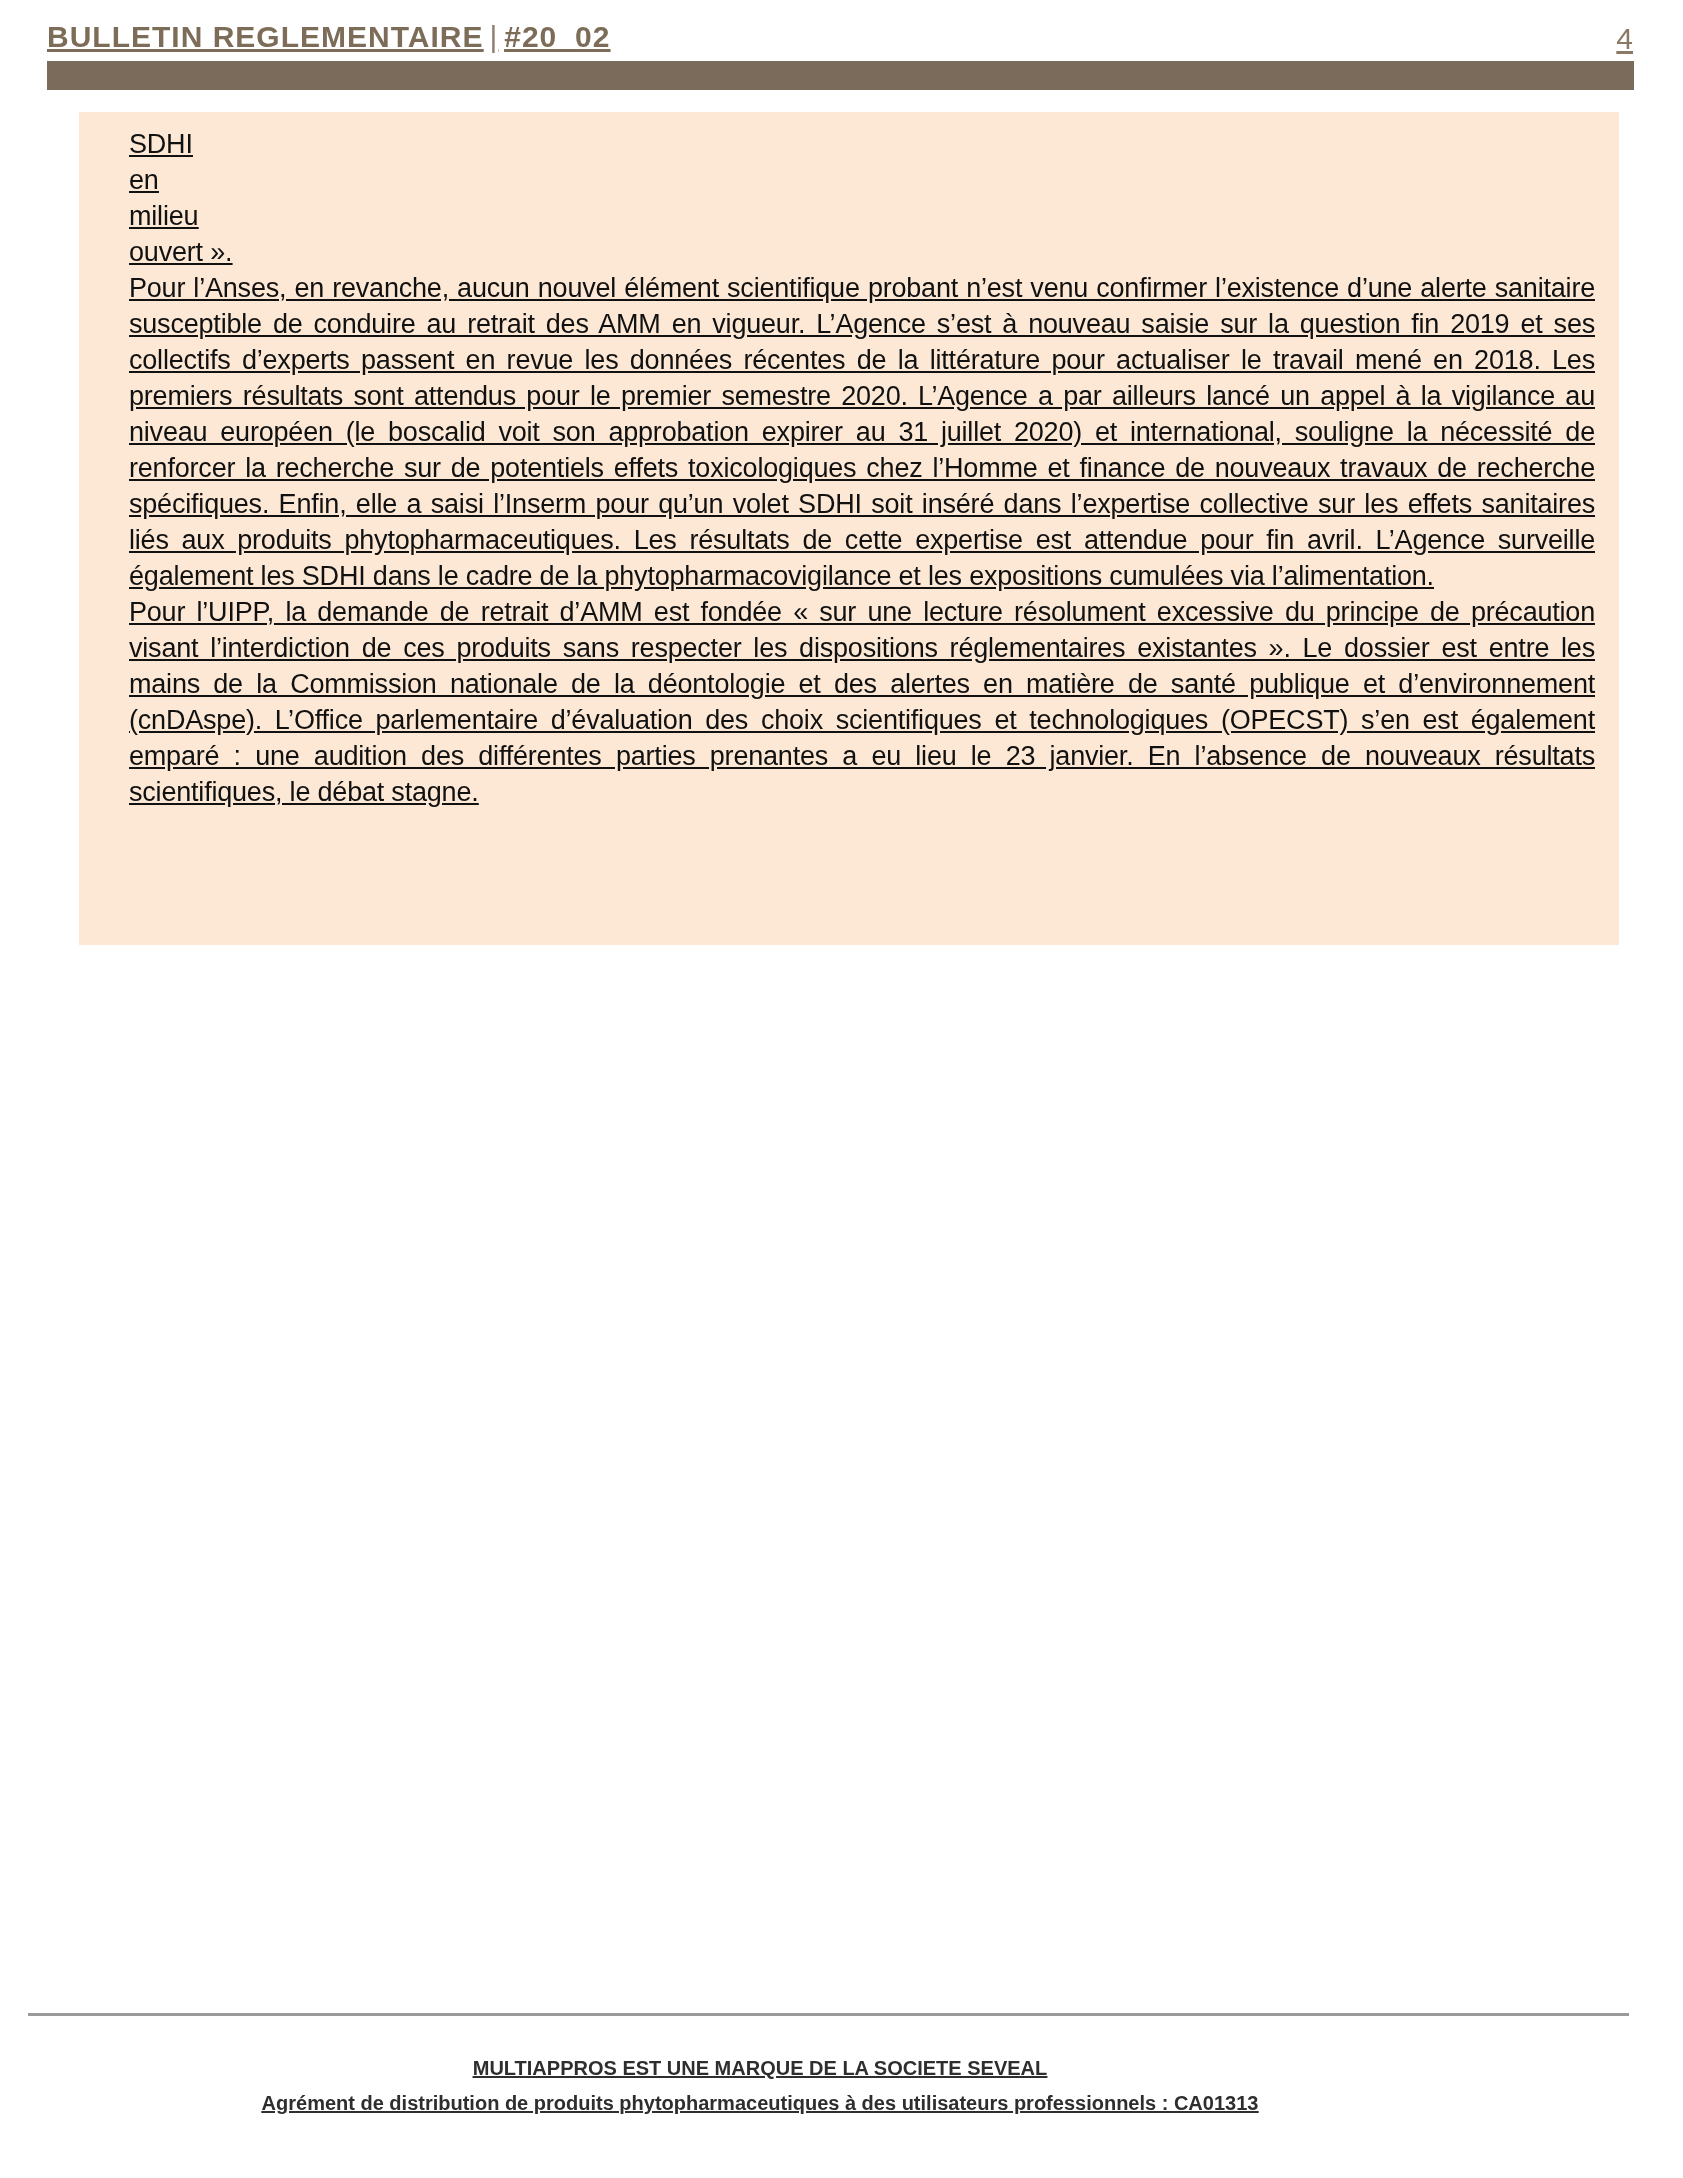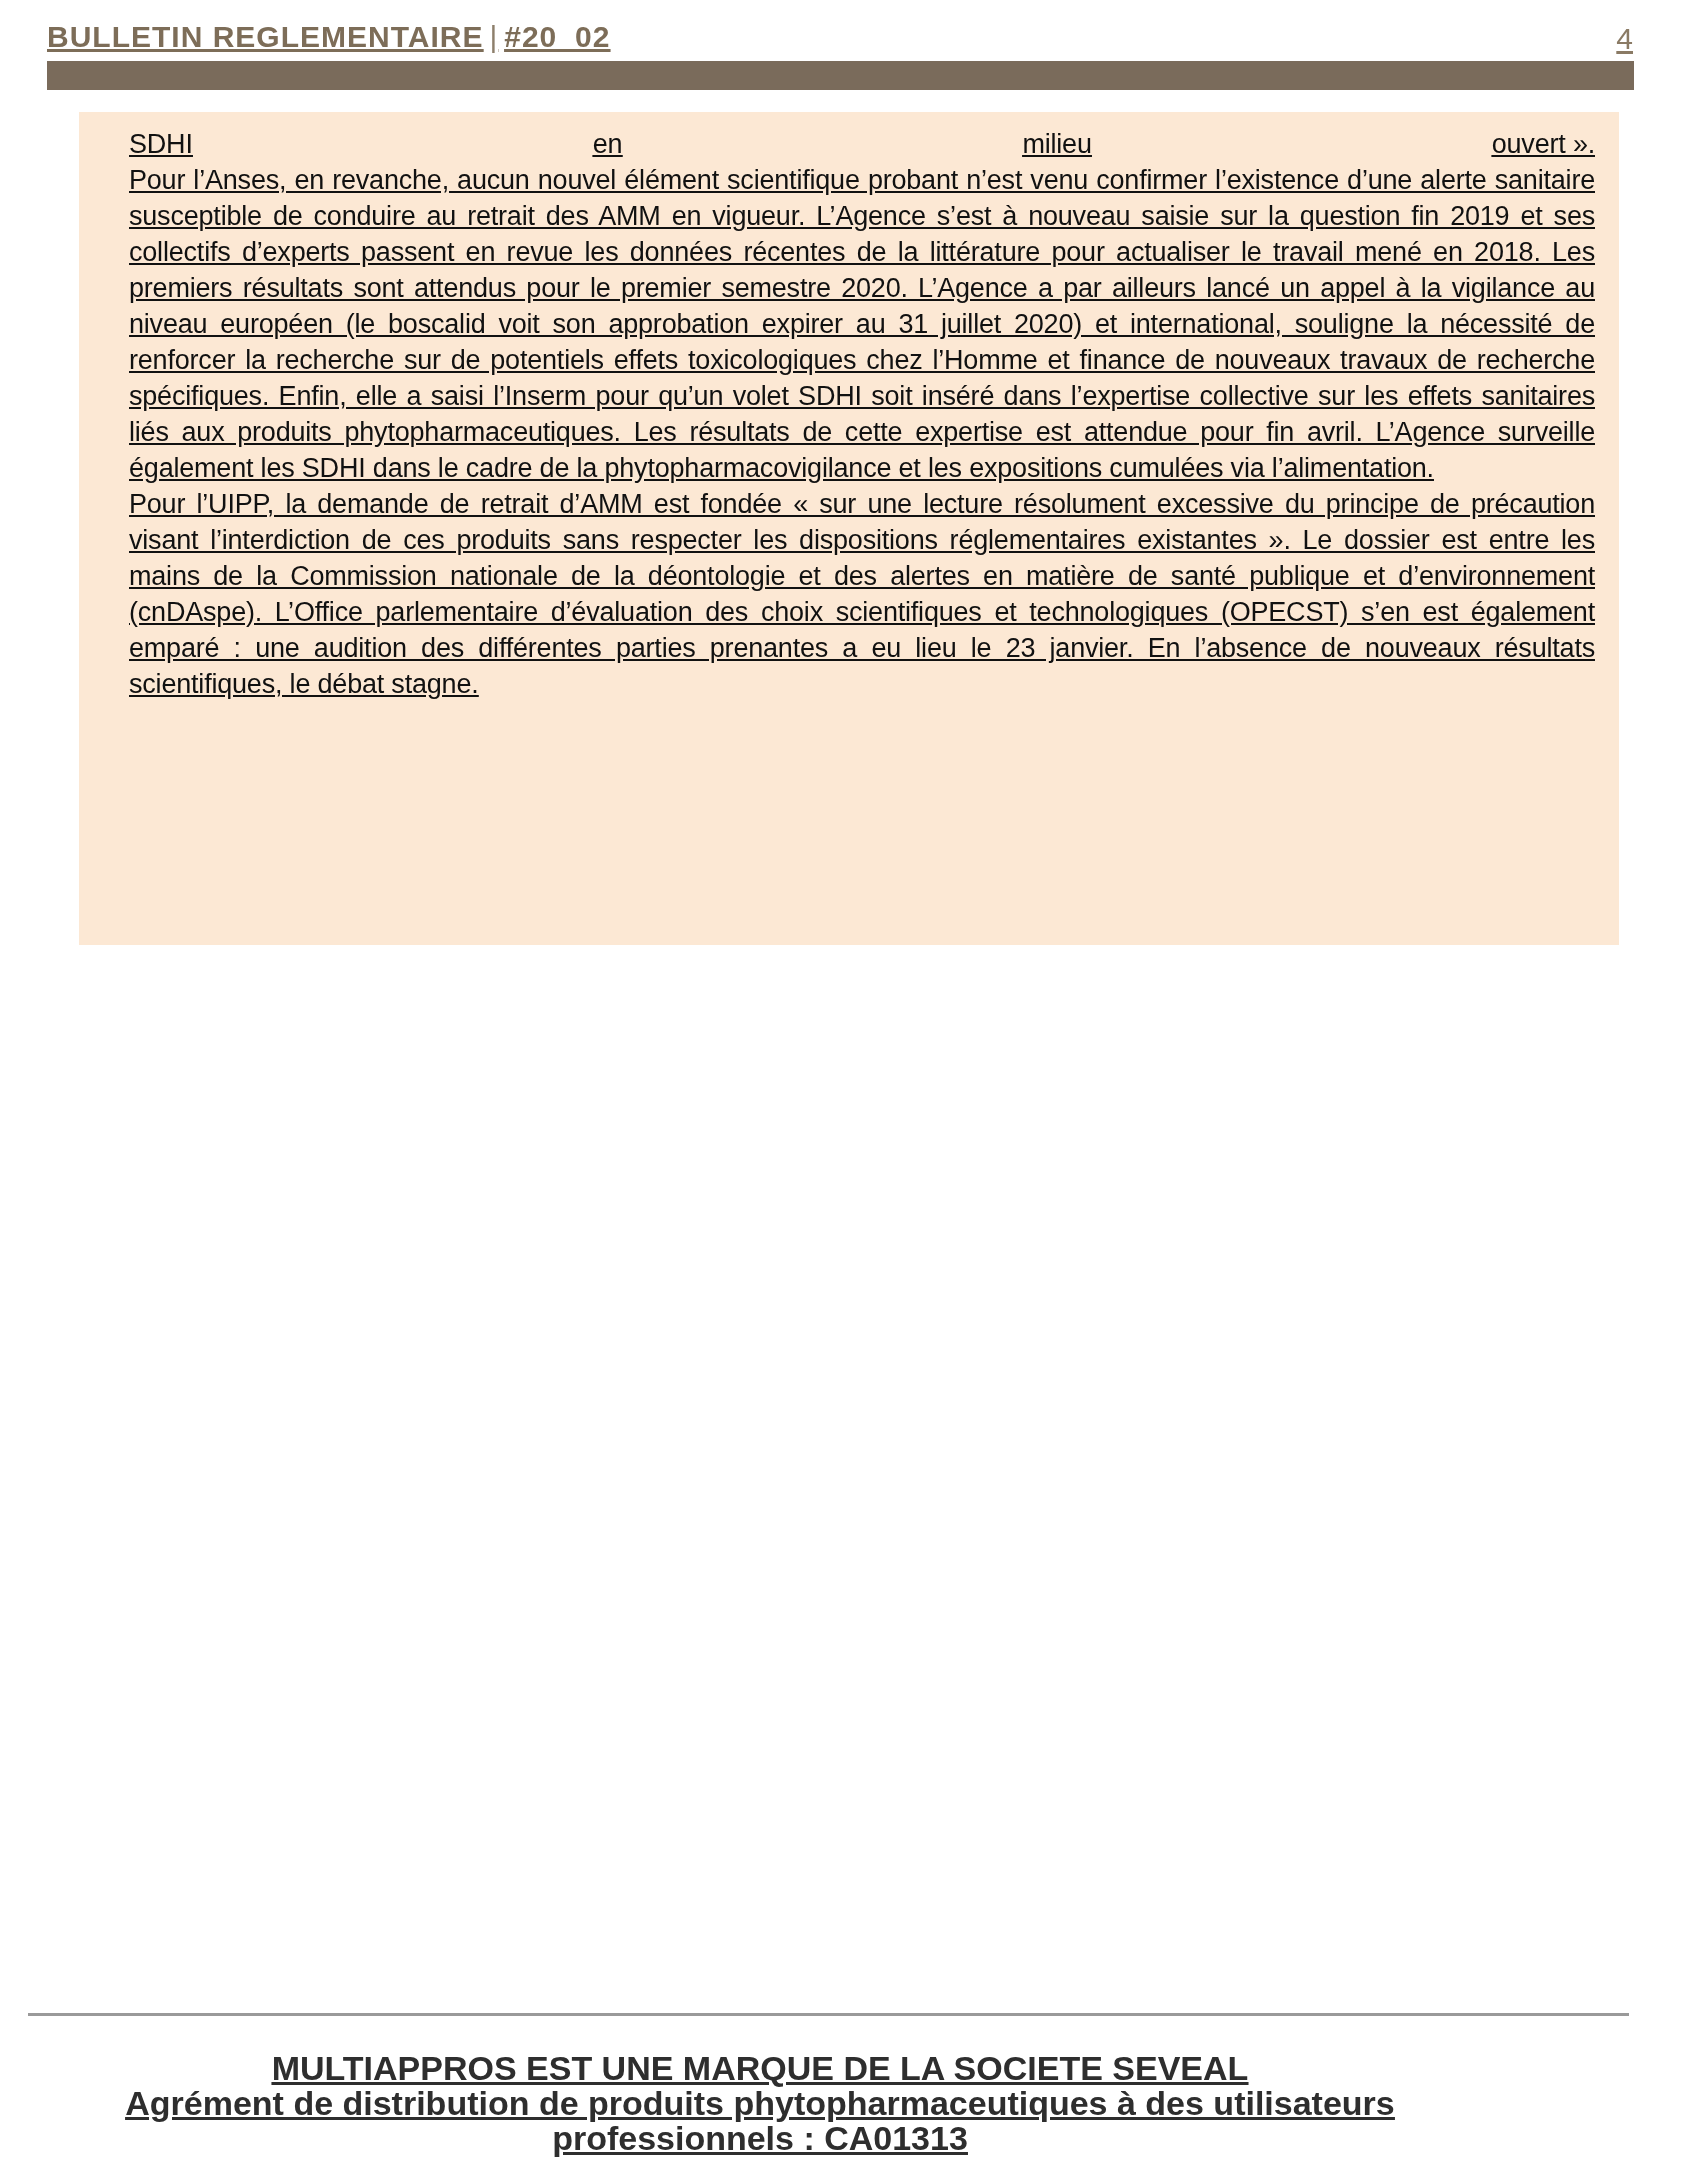--- a/index.html
+++ b/index.html
@@ -42,32 +42,33 @@
     letter-spacing: -0.2px;
     color: #111111;
   }
   .article-block p {
     text-align: justify;
   }
   .spread-line {
     display: flex;
     justify-content: space-between;
     width: 100%;
+    flex-direction: column;
   }
   
   .footer-rule {
     position: absolute; left: 28px; top: 2013px;
     width: 1601px; height: 3px;
     background: #9a9a9a;
   }
   .footer {
     position: absolute; left: 0; top: 2051px;
     width: 1520px;
     text-align: center;
-    font-size: 34px; font-weight: bold;
+    font-size: 20px; font-weight: bold;
     line-height: 35px;
     color: #2e2e2e;
   }
 </style>
 </head>
 <body>
 
 <div class="header-title">
   <span>BULLETIN REGLEMENTAIRE</span><span class="sep">|</span><span>#20_02</span>
 </div>

